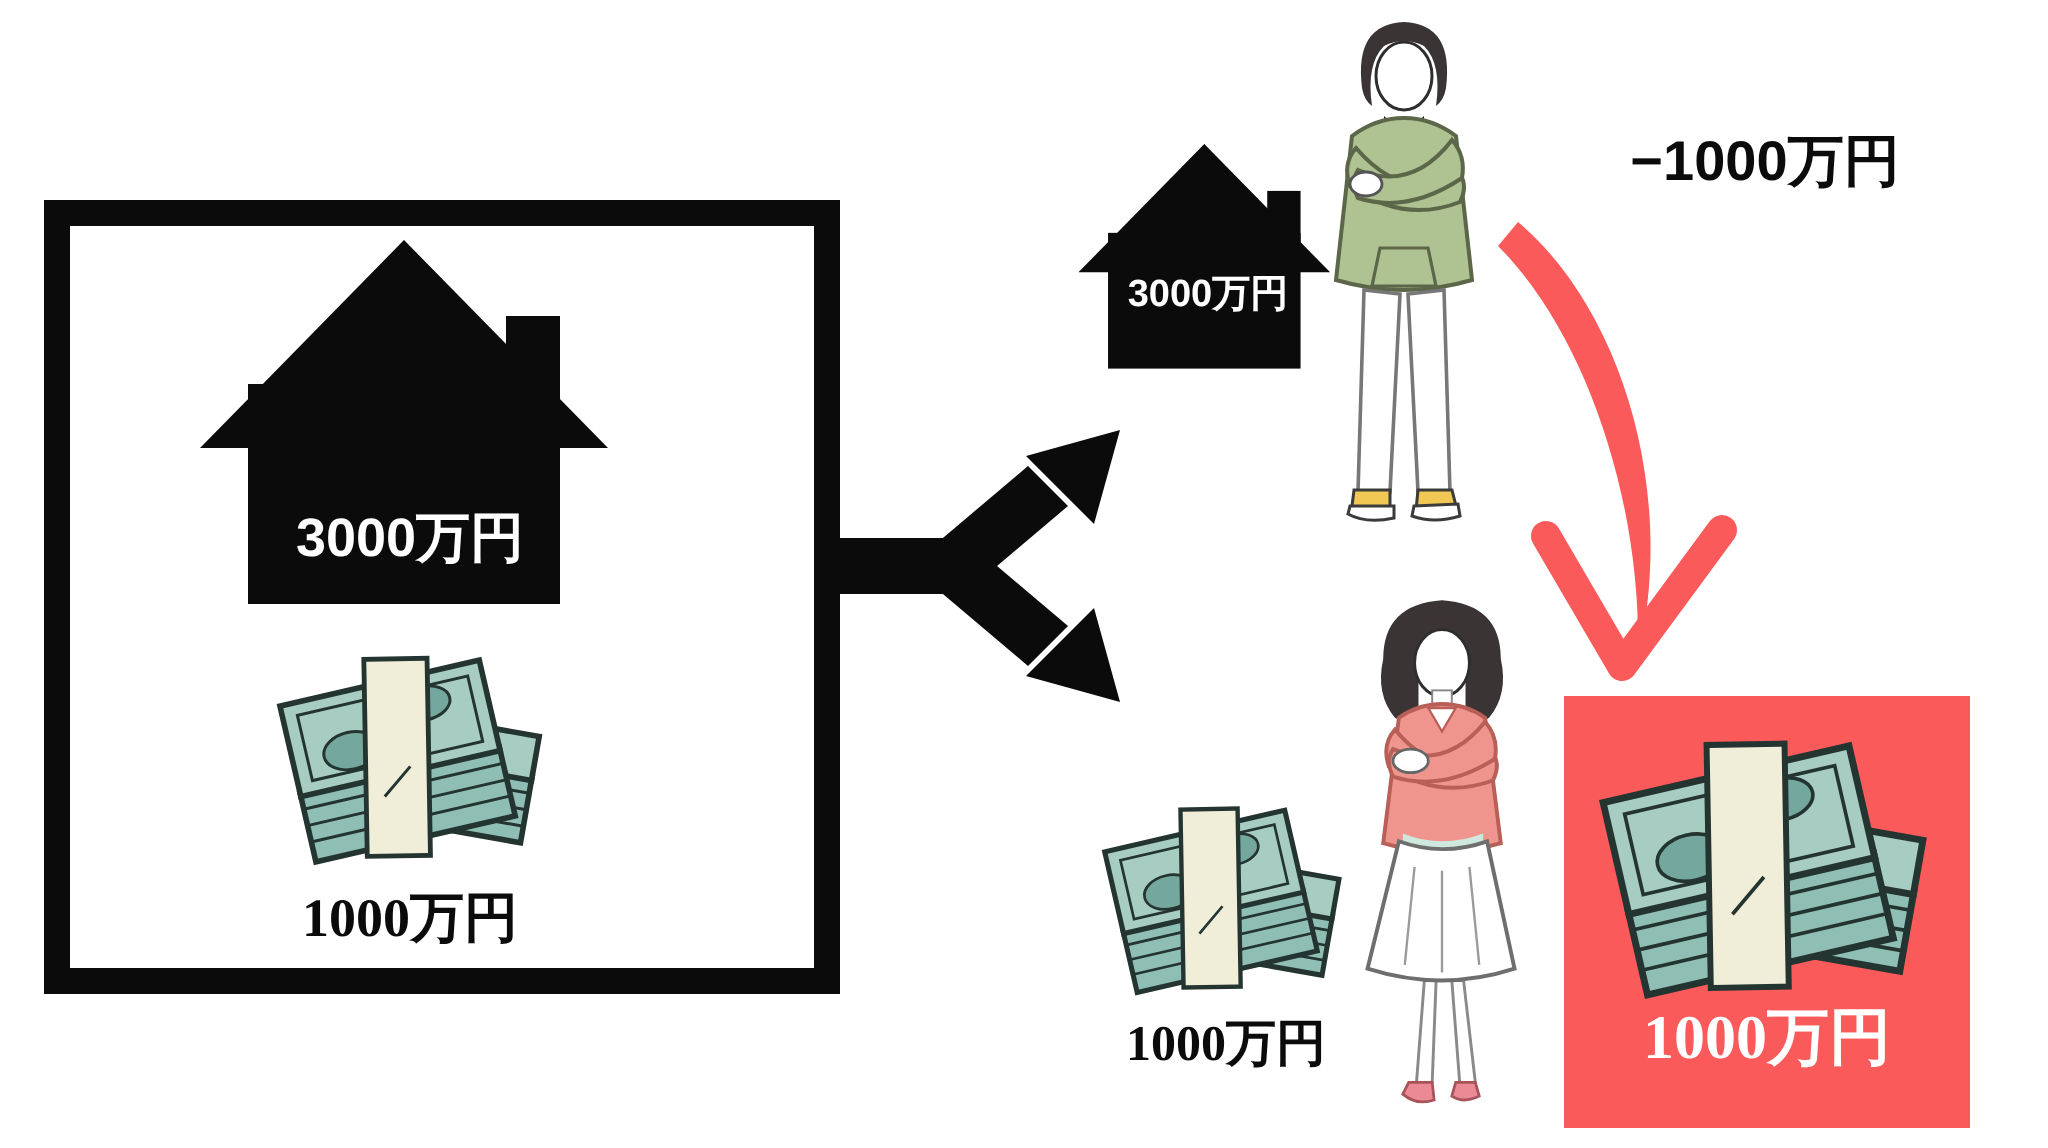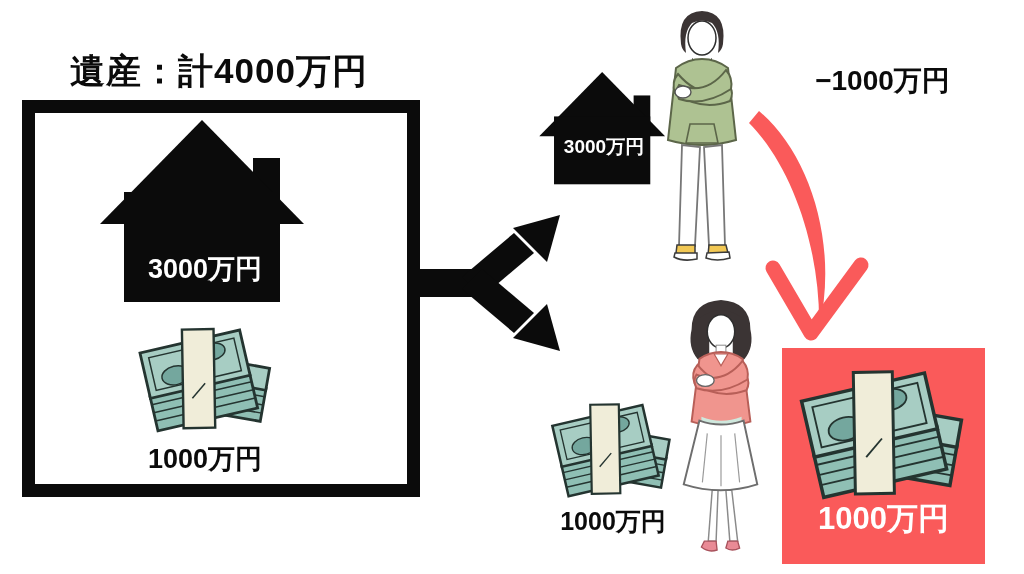--- a/index.html
+++ b/index.html
@@ -17,21 +17,21 @@
     border:13px solid #0b0b0b;box-sizing:border-box;background:#fff;
   }
   .house-wrap{text-align:center;}
   .house-wrap svg{display:block;width:100%;height:auto;}
   .house-label{
     position:absolute;left:0;width:100%;text-align:center;color:#ffffff;font-weight:800;white-space:nowrap;
   }
   .house-label.lg{top:131px;font-size:27px;}
   .house-label.sm{top:62px;font-size:19px;}
   .cash-label{
-    position:absolute;text-align:center;font-weight:800;color:#0b0b0b;white-space:nowrap;
+    position:absolute;text-align:center;font-weight:800;color:#0b0b0b;white-space:nowrap;font-family:Liberation Serif, serif;
   }
   .minus-label{
     position:absolute;left:775px;top:62px;width:215px;text-align:center;
     font-size:28px;font-weight:800;color:#0b0b0b;white-space:nowrap;
   }
   .red-box{
     position:absolute;left:782px;top:348px;width:203px;height:216px;background:#FA5A5A;
   }
   .red-box .cash-label{color:#ffffff;left:0;width:100%;top:150px;font-size:31px;}
   svg{display:block;}
@@ -111,21 +111,20 @@
       <path d="M28,127 Q50,135 73,127 L87,192 Q50,204 12,192 Z" fill="#fff" stroke="#6e6e6e" stroke-width="2"></path>
       <path d="M36,140 L31,190 M50,142 L50,194 M64,140 L69,190" stroke="#9a9a9a" stroke-width="1.2" fill="none"></path>
       <path d="M33,250 L45,250 L46,259 Q37,262 30,256 Z" fill="#E98A95" stroke="#a8525c" stroke-width="1.4"></path>
       <path d="M57,250 L67,250 L69,257 Q61,261 55,257 Z" fill="#E98A95" stroke="#a8525c" stroke-width="1.4"></path>
     </symbol>
   </defs>
 </svg>
 
 <div class="stage">
 
-  <div class="title">遺産：計4000万円</div>
 
   <div class="estate-box"></div>
 
   <div class="abs house-wrap" style="left:100px;top:120px;width:210px;height:188px;">
     <svg viewBox="0 0 210 188" width="210" height="188">
       <use href="#sym-house"></use>
     </svg>
     <span class="house-label lg">3000万円</span>
   </div>
 

